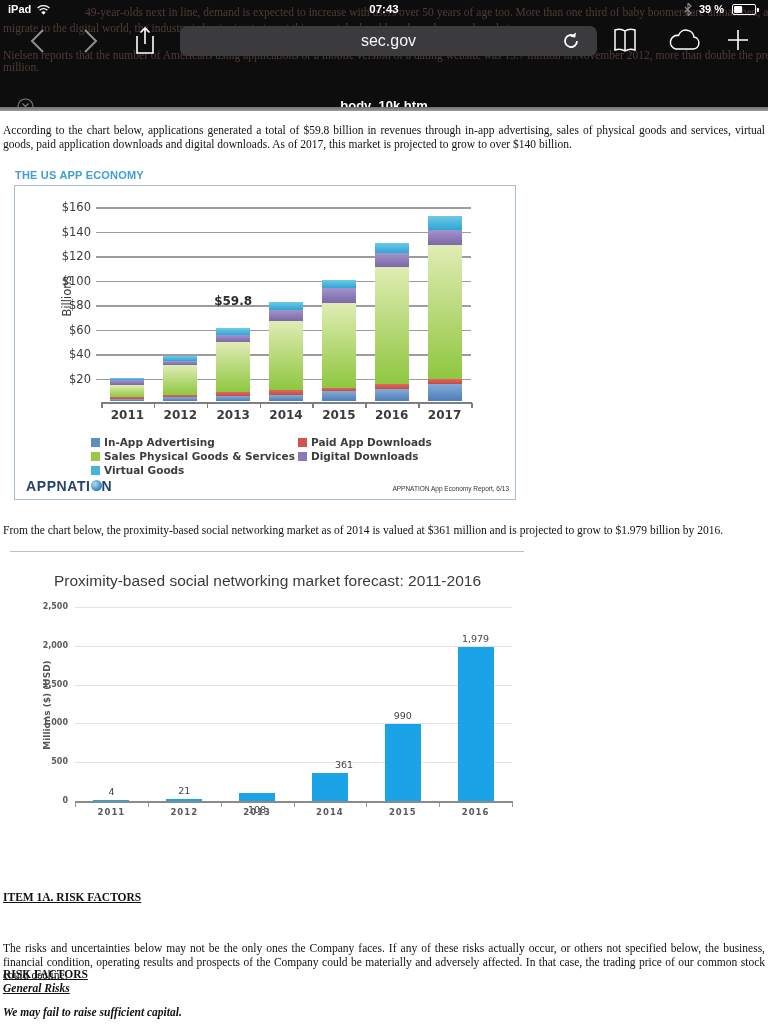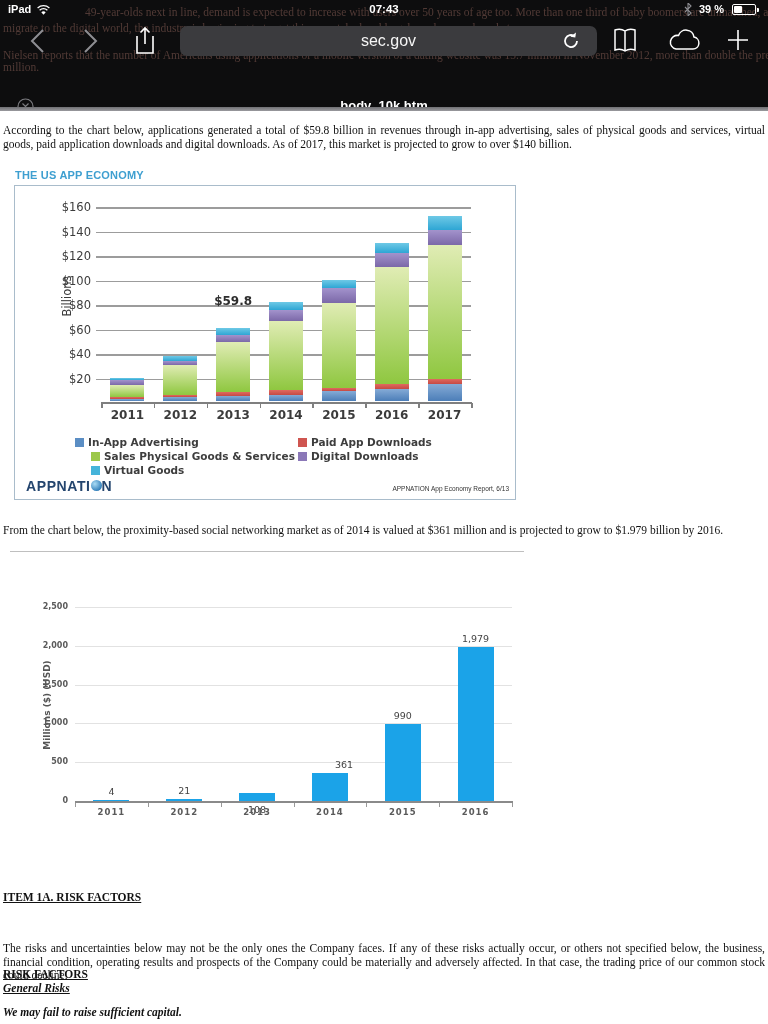--- a/index.html
+++ b/index.html
@@ -240,34 +240,35 @@
       <div class="seg" style="left: 412.571px; bottom: 98px; height: 17.15px; background: linear-gradient(rgb(133, 171, 214), rgb(76, 126, 184));"></div>
       <div class="seg" style="left: 412.571px; bottom: 115.15px; height: 4.9px; background: linear-gradient(rgb(224, 105, 95), rgb(197, 74, 68));"></div>
       <div class="seg" style="left: 412.571px; bottom: 120.05px; height: 133.525px; background: linear-gradient(rgb(224, 236, 180), rgb(143, 199, 64));"></div>
       <div class="seg" style="left: 412.571px; bottom: 253.575px; height: 15.925px; background: linear-gradient(rgb(163, 147, 204), rgb(123, 104, 168));"></div>
       <div class="seg" style="left: 412.571px; bottom: 269.5px; height: 13.475px; background: linear-gradient(rgb(110, 201, 230), rgb(46, 166, 212));"></div>
       <div class="xlab" style="left: 399.571px; text-align: center;">2017</div>
       <div id="c1-ann" style="left: 183.143px; top: 108px;">$59.8</div>
     </div>
   <div id="c1-axis"></div>
   <div id="c1-legend">
-      <div class="lrow" style="left: 60px; top: 250px;"><span class="sw" style="background: rgb(91, 142, 196);"></span>In-App Advertising</div>
+      <div class="lrow" style="left: 76px; top: 250px;"><span class="sw" style="background: rgb(91, 142, 196);"></span>In-App Advertising</div>
       <div class="lrow" style="left: 76px; top: 264px;"><span class="sw" style="background: rgb(156, 200, 74);"></span>Sales Physical Goods &amp; Services</div>
       <div class="lrow" style="left: 76px; top: 278px;"><span class="sw" style="background: rgb(69, 180, 218);"></span>Virtual Goods</div>
       <div class="lrow" style="left: 283px; top: 250px;"><span class="sw" style="background: rgb(207, 85, 80);"></span>Paid App Downloads</div>
       <div class="lrow" style="left: 283px; top: 264px;"><span class="sw" style="background: rgb(139, 120, 184);"></span>Digital Downloads</div>
     </div>
   <div id="c1-logo"><span>APPNATI</span><span class="globe"></span><span>N</span></div>
   <div id="c1-source">APPNATION App Economy Report, 6/13</div>
 </div>
 
 <div class="doc-line" style="top:524px;">From the chart below, the proximity-based social networking market as of 2014 is valued at $361 million and is projected to grow to $1.979 billion by 2016.</div>
 
 <div id="c2-divider"></div>
 <div id="c2">
+  <div id="c2-title">Proximity-based social networking market forecast: 2011-2016</div>
   <div id="c2-ylabel">Millions ($) (USD)</div>
   <div id="c2-plot">
       <div class="ylab" style="top: 236px;">0</div>
       <div class="grid" style="top: 202.2px;"></div>
       <div class="ylab" style="top: 197.2px;">500</div>
       <div class="grid" style="top: 163.4px;"></div>
       <div class="ylab" style="top: 158.4px;">1,000</div>
       <div class="grid" style="top: 124.6px;"></div>
       <div class="ylab" style="top: 119.6px;">1,500</div>
       <div class="grid" style="top: 85.8px;"></div>

